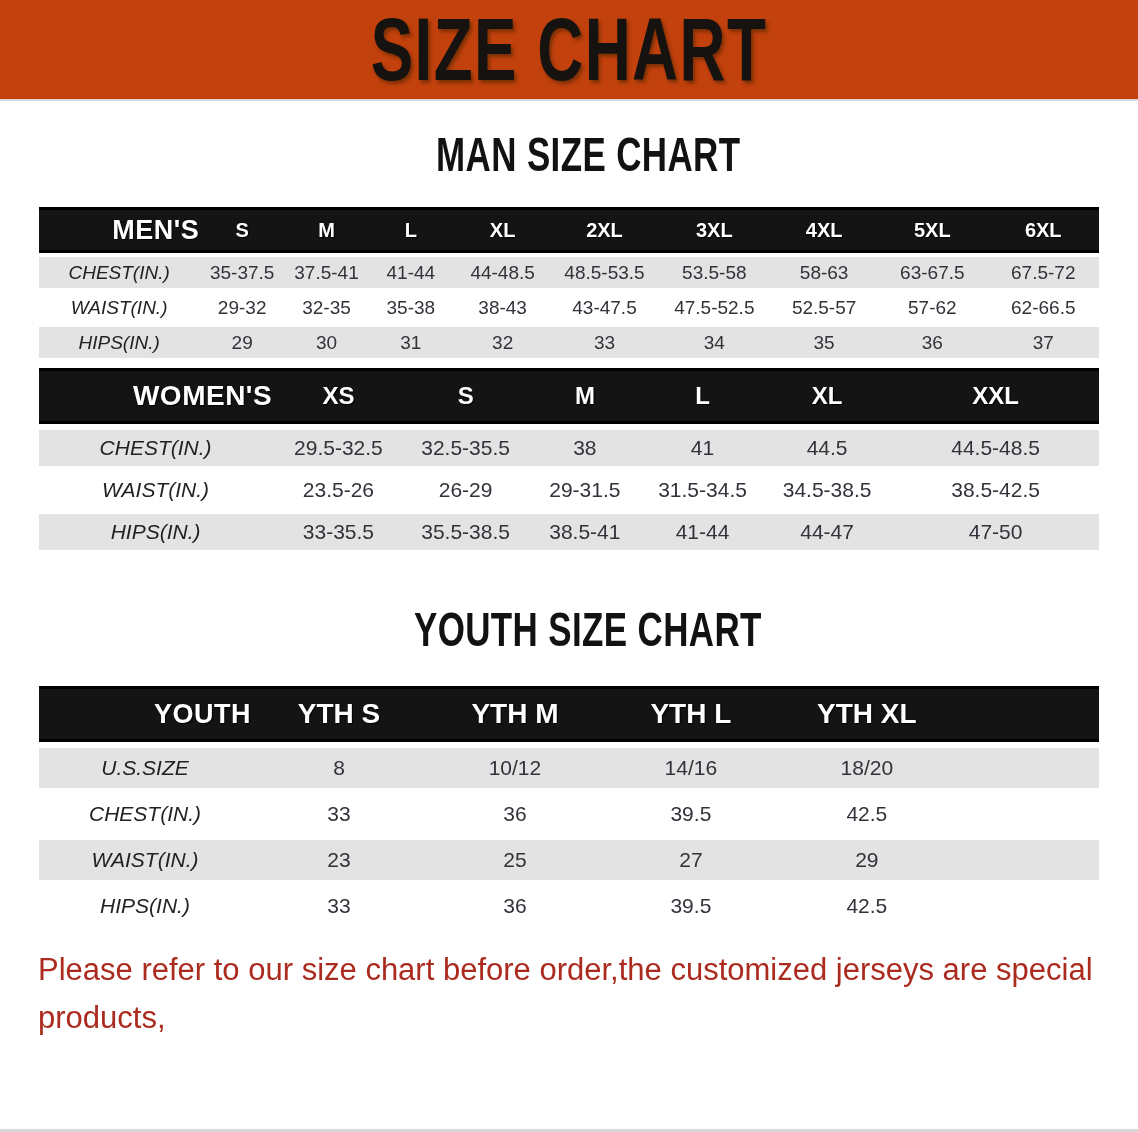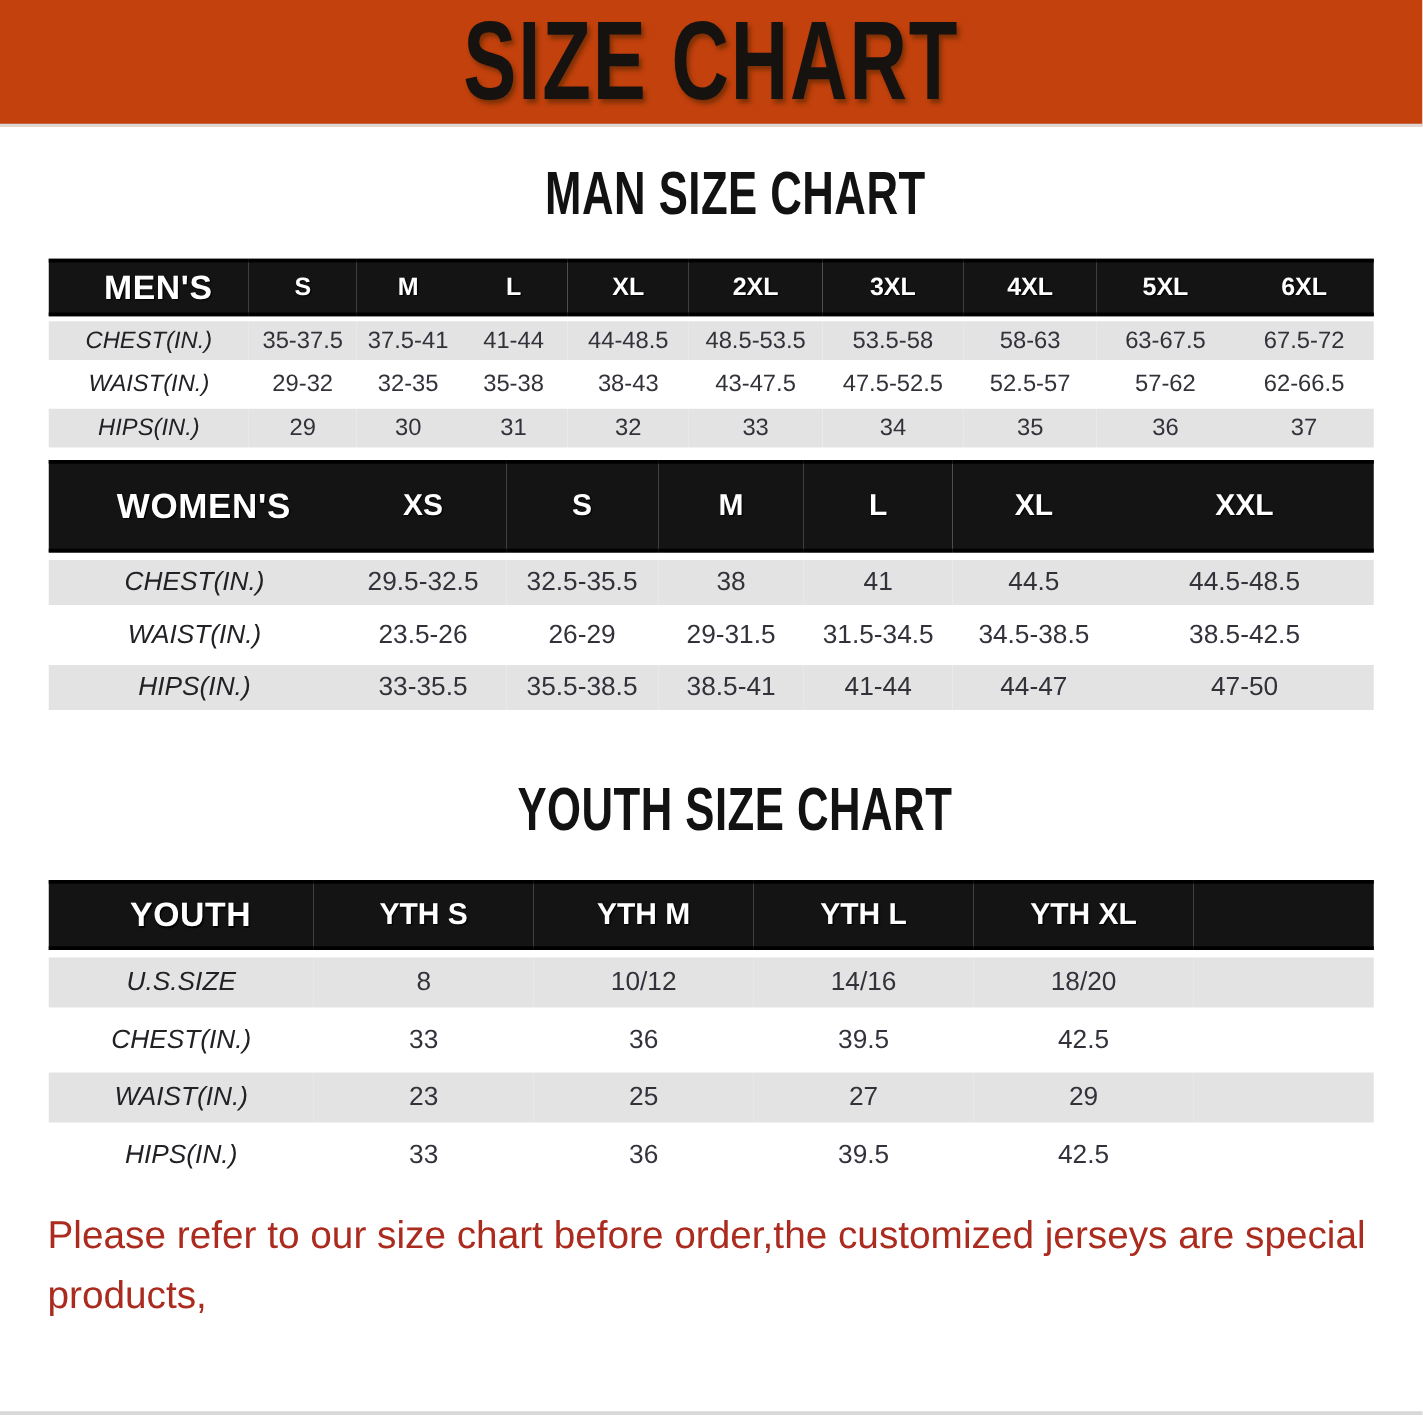--- a/index.html
+++ b/index.html
@@ -21,51 +21,51 @@
   #women-heading { margin:30px 0 24px; }
   #youth-heading { margin:46px 16px 24px; }
 
   
   table.tbl { width:1060px; margin-left:39px; table-layout:fixed;
               border-collapse:separate; }
   table.tbl th { background:#141414; color:#ffffff; font-weight:700;
                  border-top:3px solid #000; border-bottom:3px solid #000;
                  text-align:center; vertical-align:middle; white-space:nowrap;
                  text-shadow:1px 1px 1px #000; }
-  table.tbl th:first-child { text-align:center; padding-left:15px; letter-spacing:0.5px; }
+  table.tbl th:first-child { text-align:right; padding-left:15px; letter-spacing:0.5px; }
   table.tbl td { text-align:center; vertical-align:middle; color:#32323a;
                  white-space:nowrap; }
   table.tbl td:first-child { color:#212126;font-style:italic; }
   table.tbl tbody tr:nth-child(odd)  td { background:#e3e3e3; }
   table.tbl tbody tr:nth-child(even) td { background:#ffffff; }
 
   
   .tbl-men { border-spacing:0 4px; }
   .tbl-men th { height:46px; font-size:20px; }
   .tbl-men th:first-child { font-size:27px; }
   .tbl-men td { height:31px; font-size:19px; }
   .tbl-men th:nth-child(1){width:15.1%} .tbl-men th:nth-child(2){width:8.1%}
   .tbl-men th:nth-child(3){width:7.8%}  .tbl-men th:nth-child(4){width:8.1%}
   .tbl-men th:nth-child(5){width:9.2%}  .tbl-men th:nth-child(6){width:10.0%}
   .tbl-men th:nth-child(7){width:10.7%} .tbl-men th:nth-child(8){width:10.0%}
   .tbl-men th:nth-child(9){width:10.4%} .tbl-men th:nth-child(10){width:10.5%}
 
   
   .tbl-women { border-spacing:0 6px; }
-  .tbl-women th { height:74px; font-size:24px; }
+  .tbl-women th { height:56px; font-size:24px; }
   .tbl-women th:first-child { font-size:28px; }
   .tbl-women td { height:36px; font-size:21px; }
   .tbl-women th:nth-child(1){width:22%}   .tbl-women th:nth-child(2){width:12.5%}
   .tbl-women th:nth-child(3){width:11.5%} .tbl-women th:nth-child(4){width:11%}
   .tbl-women th:nth-child(5){width:11.2%} .tbl-women th:nth-child(6){width:12.3%}
   .tbl-women th:nth-child(7){width:19.5%}
 
   
   .tbl-youth { border-spacing:0 6px; }
-  .tbl-youth th { height:56px; font-size:24px; }
+  .tbl-youth th { height:56px; font-size:28px; }
   .tbl-youth th:first-child { font-size:27px; letter-spacing:1px;margin-left:16px; }
   .tbl-youth td { height:40px; font-size:21px; }
   .tbl-youth th:nth-child(1){width:20%}   .tbl-youth th:nth-child(2){width:16.6%}
   .tbl-youth th:nth-child(3){width:16.6%} .tbl-youth th:nth-child(4){width:16.6%}
   .tbl-youth th:nth-child(5){width:16.6%} .tbl-youth th:nth-child(6){width:13.6%}
 
   
   .footer { margin-top:14px; padding-left:38px; color:#AB2B1F; font-size:31px;
             line-height:48px; font-weight:400; }
   .bottom-edge { position:absolute; left:0; bottom:0; width:1138px; height:3px;

